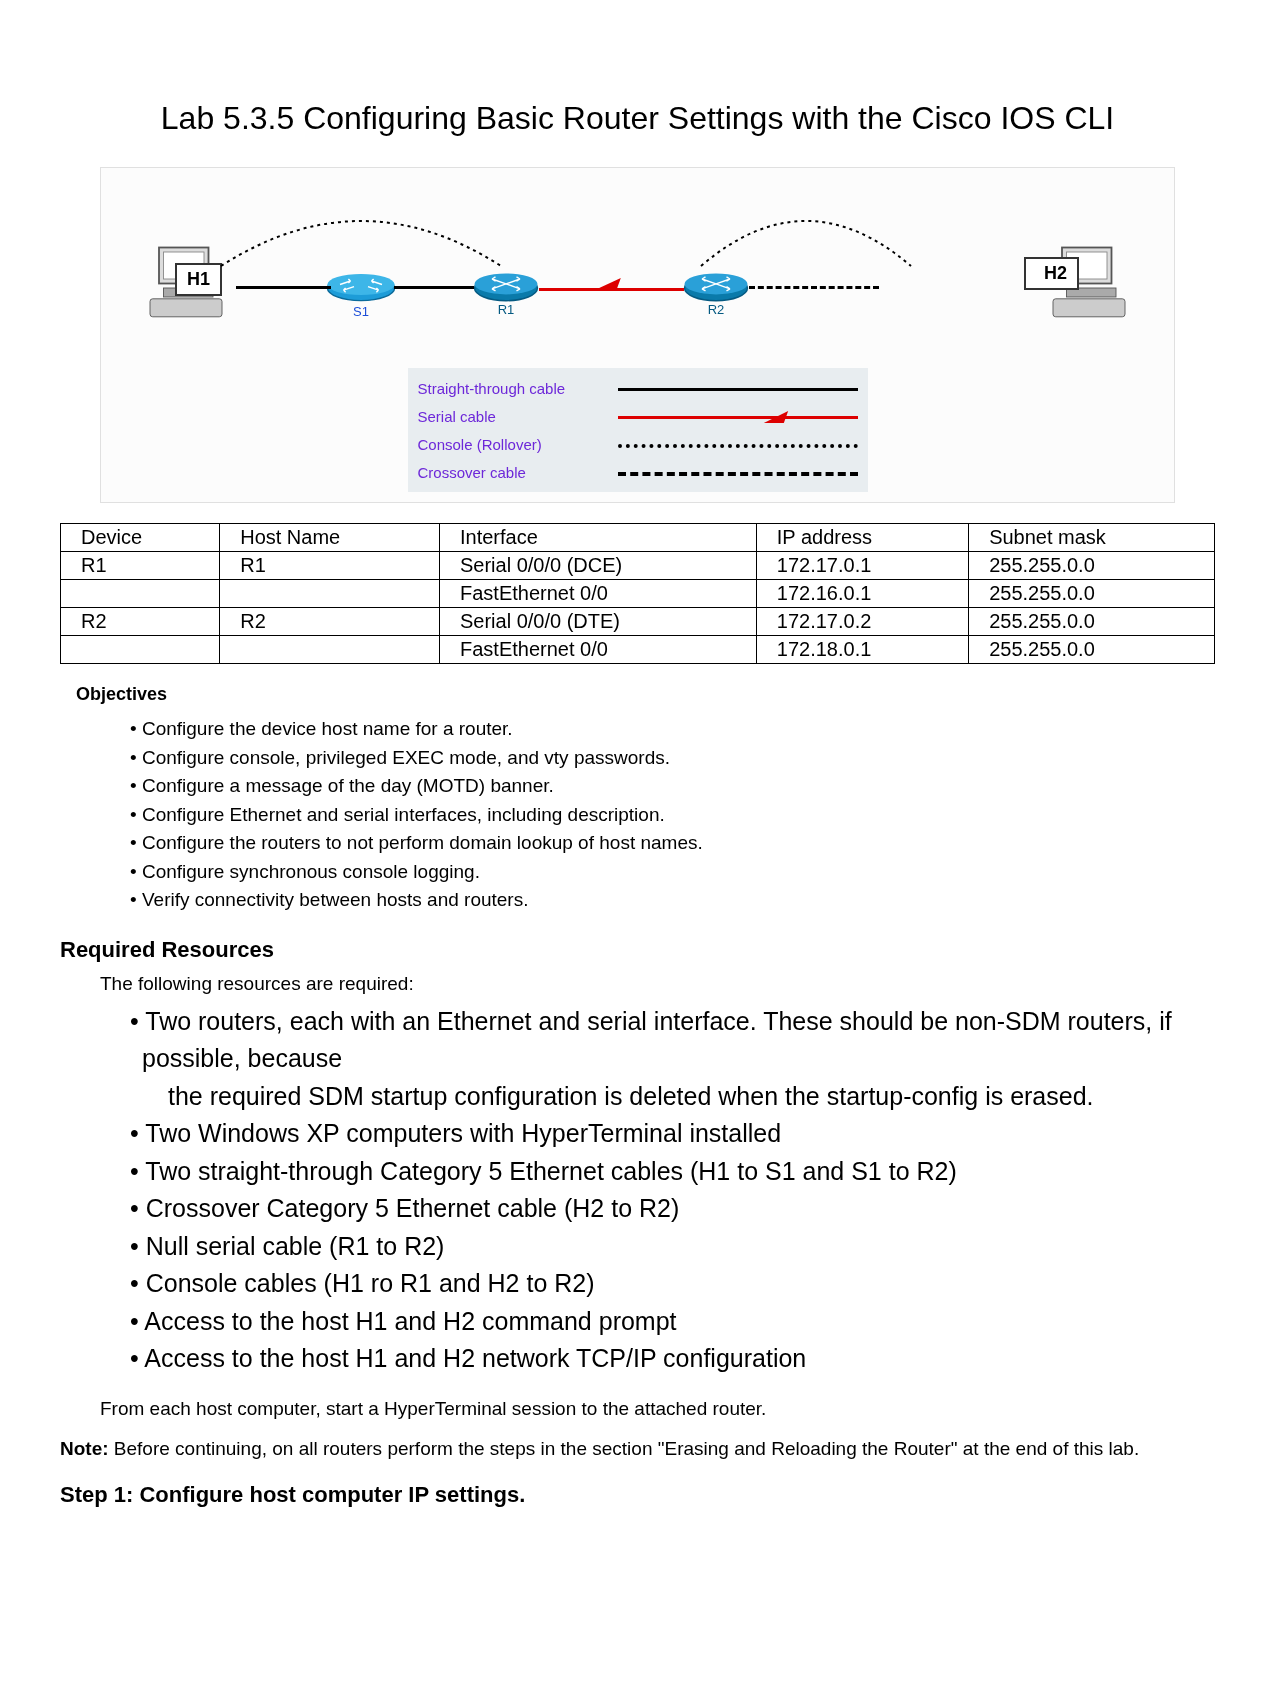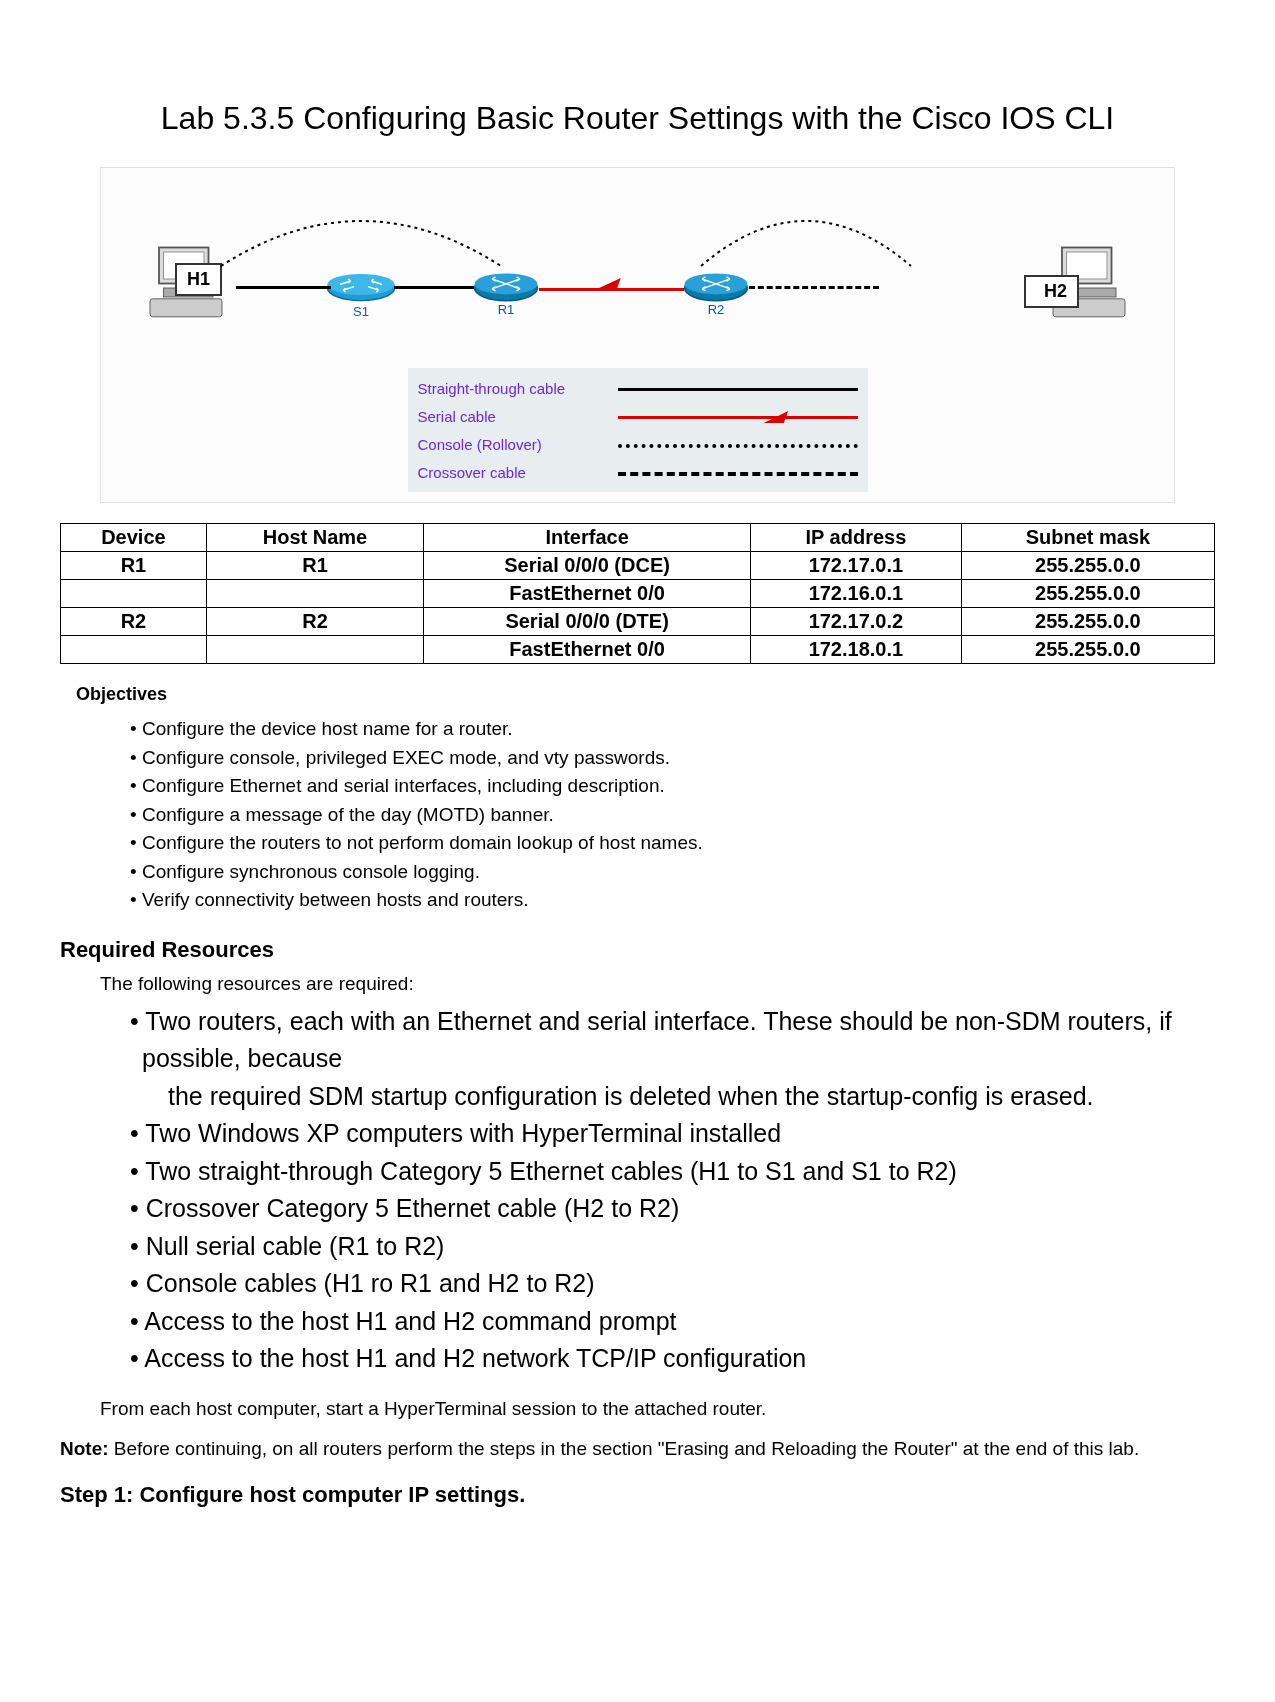--- a/index.html
+++ b/index.html
@@ -89,23 +89,23 @@
   }
 
   table.addr {
     border-collapse: collapse;
     width: 100%;
     margin: 10px 0 20px 0;
     font-size: 20px;
   }
   table.addr td, table.addr th {
     border: 1px solid #000;
-    padding: 2px 8px;
-    text-align: center;
-    font-weight: bold;
+    padding: 2px 20px;
+    text-align: left;
+    font-weight: normal;
   }
   h2.section {
     font-size: 18px;
     font-weight: bold;
     margin: 18px 0 10px 16px;
   }
   h2.section-left {
     font-size: 22px;
     font-weight: bold;
     margin: 22px 0 10px 0;
@@ -172,21 +172,21 @@
     <div class="node-label" style="left:74px; top:75px;">H1</div>
 
     <div class="device" style="right:40px; top:55px;">
       <svg class="pc-svg" viewBox="0 0 100 100">
         <rect x="20" y="5" width="55" height="40" fill="#ddd" stroke="#555" stroke-width="2"></rect>
         <rect x="25" y="10" width="45" height="30" fill="#fff" stroke="#888"></rect>
         <rect x="25" y="50" width="55" height="10" fill="#aaa" stroke="#555"></rect>
         <rect x="10" y="62" width="80" height="20" rx="3" fill="#ccc" stroke="#555"></rect>
       </svg>
     </div>
-    <div class="node-label" style="right:95px; top:87px;padding-left:18px;">H2</div>
+    <div class="node-label" style="right:95px; top:69px;padding-left:18px;">H2</div>
 
     <div class="device" style="left:225px; top:80px;">
       <svg class="switch-svg" viewBox="0 0 100 50">
         <ellipse cx="50" cy="25" rx="48" ry="18" fill="#1d9cd8" stroke="#0a6a9a" stroke-width="2"></ellipse>
         <ellipse cx="50" cy="20" rx="48" ry="15" fill="#3db6e8"></ellipse>
         <path d="M20 20 L35 15 M35 15 L32 12 M35 15 L32 18" stroke="#fff" stroke-width="2" fill="none"></path>
         <path d="M65 15 L80 20 M65 15 L68 12 M65 15 L68 18" stroke="#fff" stroke-width="2" fill="none"></path>
         <path d="M25 28 L40 23 M25 28 L28 25 M25 28 L28 31" stroke="#fff" stroke-width="2" fill="none"></path>
         <path d="M60 23 L75 28 M75 28 L72 25 M75 28 L72 31" stroke="#fff" stroke-width="2" fill="none"></path>
       </svg>
@@ -300,22 +300,22 @@
     <td>172.18.0.1</td>
     <td>255.255.0.0</td>
   </tr>
 </tbody>
   </table>
 
 <h2 class="section">Objectives</h2>
 <ul class="obj">
   <li>Configure the device host name for a router.</li>
   <li>Configure console, privileged EXEC mode, and vty passwords.</li>
+  <li>Configure a message of the day (MOTD) banner.</li>
   <li>Configure Ethernet and serial interfaces, including description.</li>
-  <li>Configure a message of the day (MOTD) banner.</li>
   <li>Configure the routers to not perform domain lookup of host names.</li>
   <li>Configure synchronous console logging.</li>
   <li>Verify connectivity between hosts and routers.</li>
 </ul>
 
 <h2 class="section-left">Required Resources</h2>
 <p class="intro">The following resources are required:</p>
 <ul class="res">
   <li><span>Two routers, each with an Ethernet and serial interface. These should be non-SDM routers, if possible, because</span><span class="res-sub">the required SDM startup configuration is deleted when the startup-config is erased.</span></li>
   <li>Two Windows XP computers with HyperTerminal installed</li>

